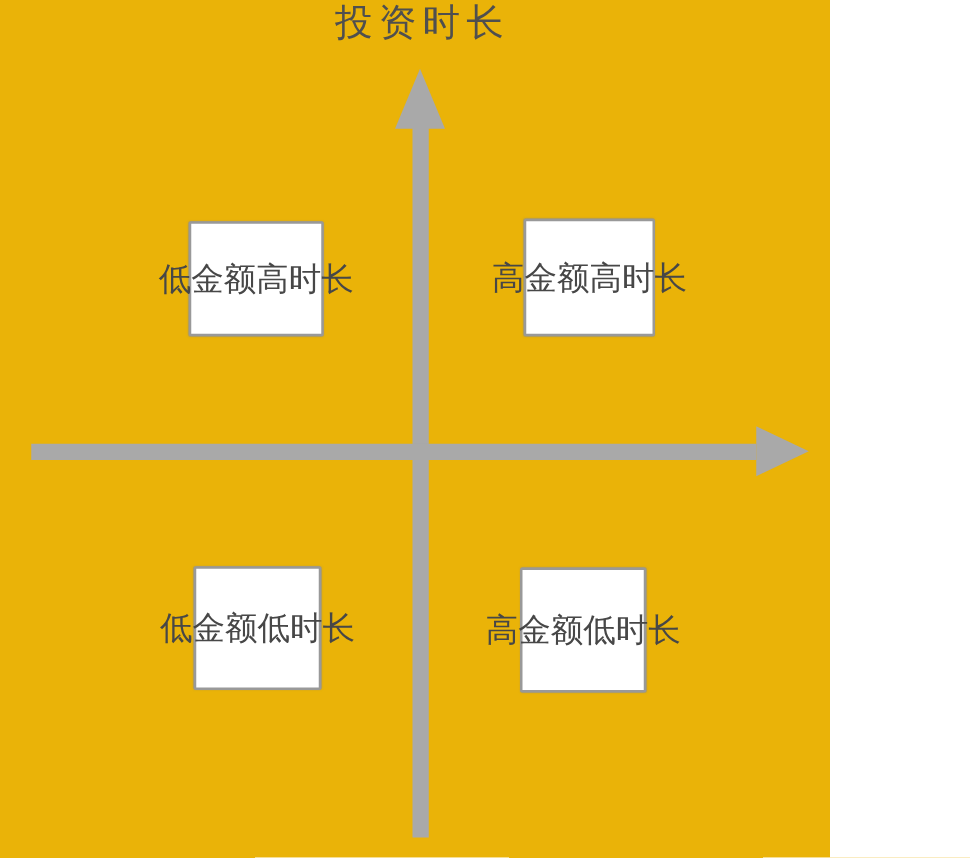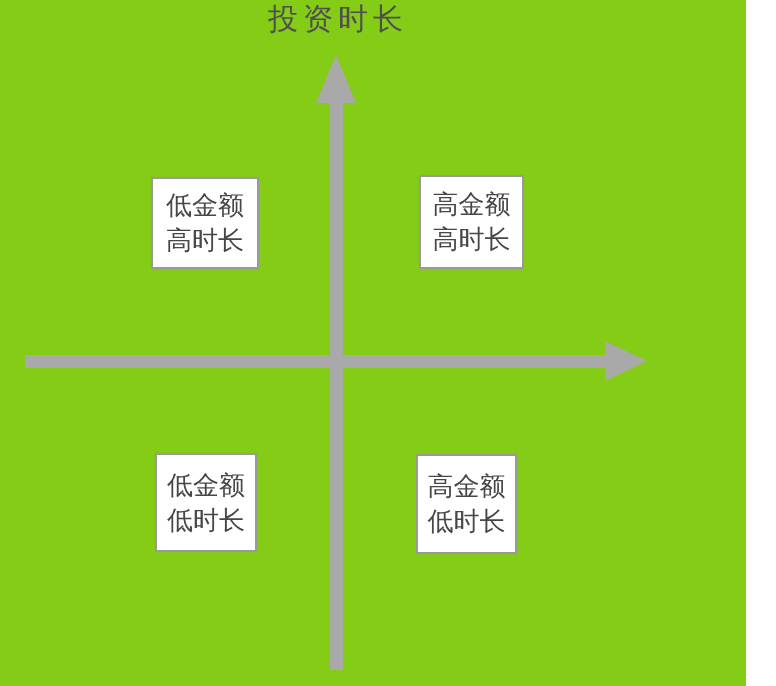--- a/index.html
+++ b/index.html
@@ -3,23 +3,23 @@
 <meta charset="utf-8">
 <style>
   html, body {
     margin: 0;
     padding: 0;
     background: #ffffff;
     font-family: "Liberation Sans", sans-serif;
   }
   .canvas {
     position: relative;
-    width: 746px;
+    width: 664px;
     height: 686px;
-    background: #84cc16;
+    background: #eab308;
     overflow: hidden;
   }
 
   
   .axis-shaft {
     position: absolute;
     background: #a9a9a9;
   }
   .axis-v-shaft {
     left: 330px;
@@ -74,21 +74,21 @@
   }
 
   
   .qbox {
     position: absolute;
     border: 2px solid #999999;
     border-radius: 2px;
     box-shadow: 0 0 1px rgba(140,140,140,0.6);
     background: #ffffff;
     display: flex;
-    flex-direction: column;
+    flex-direction: row;
     align-items: center;
     justify-content: center;
     color: #474747;
     font-size: 26px;
     line-height: 35px;
     text-align: center;
     white-space: nowrap;
   }
   .qbox-tl { left: 151px; top: 177px; width: 104px; height: 88px; }
   .qbox-tr { left: 419px; top: 175px; width: 101px; height: 90px; }

